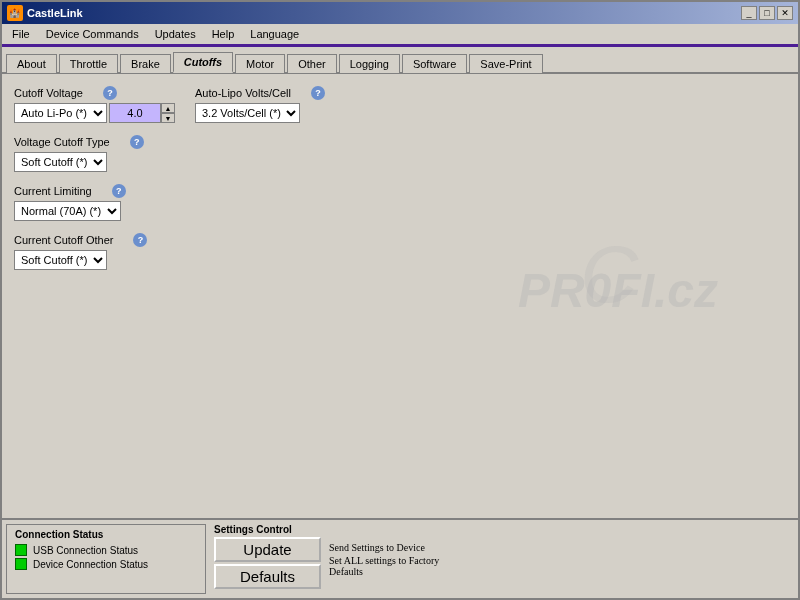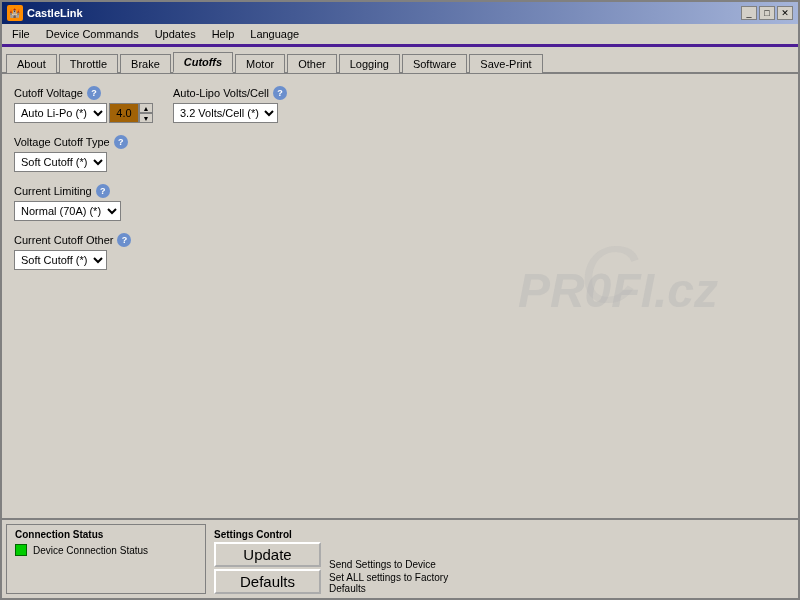--- a/index.html
+++ b/index.html
@@ -129,21 +129,21 @@
       font-style: italic;
       pointer-events: none;
       user-select: none;
     }
     .form-group {
       margin-bottom: 12px;
     }
     .form-label {
       display: flex;
       align-items: center;
-      gap: 4px;
+      gap: 20px;
       margin-bottom: 3px;
       font-size: 11px;
     }
     .help-icon {
       width: 14px;
       height: 14px;
       border-radius: 50%;
       background: #6b8fcd;
       color: white;
       font-size: 9px;
@@ -169,24 +169,24 @@
       padding: 1px 2px;
       font-size: 11px;
       height: 20px;
       appearance: auto;
     }
     .spinbox {
       display: flex;
       align-items: center;
     }
     .spinbox input {
-      width: 30px;
+      width: 52px;
       height: 20px;
       border: 1px solid #808080;
-      background: #a16207;
+      background: #c4b5fd;
       font-size: 11px;
       text-align: center;
     }
     .spinbox-btns {
       display: flex;
       flex-direction: column;
     }
     .spinbox-btn {
       width: 14px;
       height: 10px;
@@ -231,21 +231,21 @@
       border: 1px solid #006600;
       flex-shrink: 0;
     }
     .status-text {
       font-size: 10px;
     }
     .settings-control {
       margin-left: auto;
       margin: 4px;
       display: flex;
-      align-items: flex-end;
+      align-items: flex-start;
       gap: 4px;
     }
     .settings-control-label {
       font-size: 10px;
       font-weight: bold;
       margin-bottom: 2px;
     }
     .settings-buttons {
       display: flex;
       flex-direction: column;
@@ -258,20 +258,21 @@
       font-size: 15px;
       cursor: pointer;
       min-width: 70px;
       text-align: center;
     }
     .settings-right {
       display: flex;
       flex-direction: column;
       gap: 2px;
       margin-top: 18px;
+      font-family: Liberation Serif, serif;
     }
     .settings-desc {
       font-size: 10px;
       max-width: 120px;
     }
     .settings-section {
       display: flex;
       flex-direction: column;
       margin-right: 4px;
     }
@@ -386,20 +387,24 @@
       </select>
     </div>
   </div>
 
   <div class="status-bar">
 
     <div class="connection-status">
       <div class="connection-title">Connection Status</div>
       <div class="status-item">
         <div class="status-led"></div>
+        <span class="status-text">USB Connection Status</span>
+      </div>
+      <div class="status-item">
+        <div class="status-led"></div>
         <span class="status-text">Device Connection Status</span>
       </div>
     </div>
 
     <div class="settings-control">
       <div class="settings-section">
         <div class="settings-control-label">Settings Control</div>
         <div class="settings-buttons">
           <button class="ctrl-btn">Update</button>
           <button class="ctrl-btn">Defaults</button>

